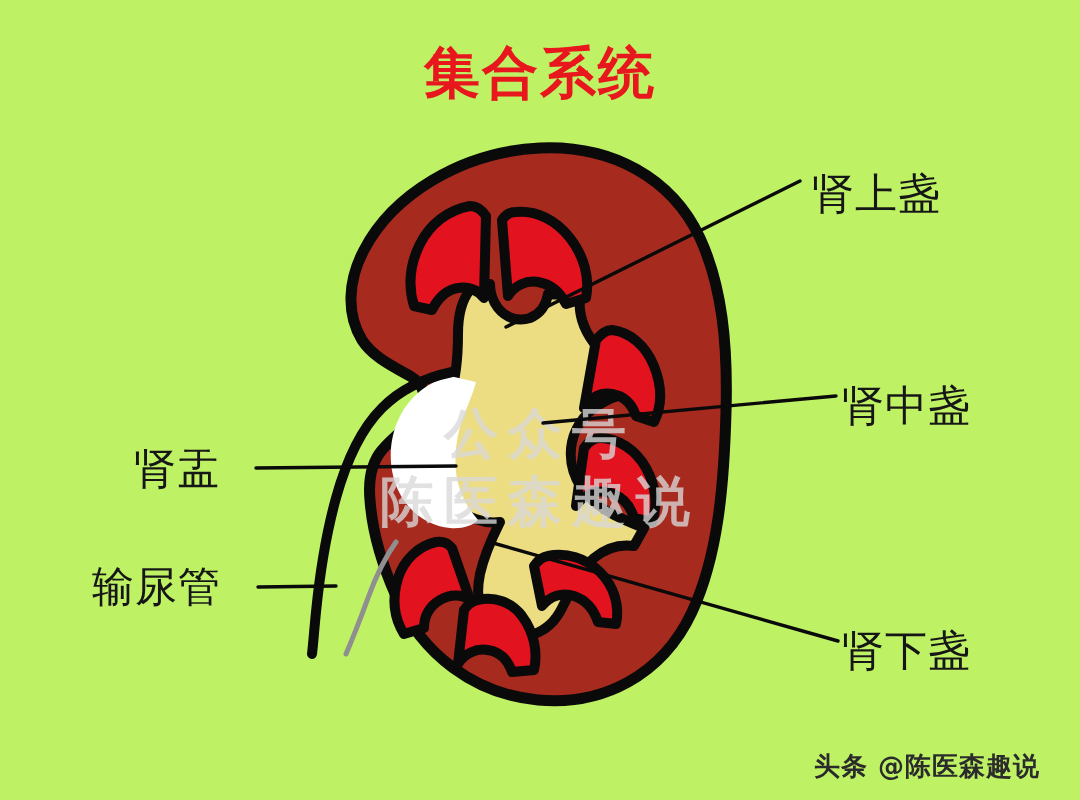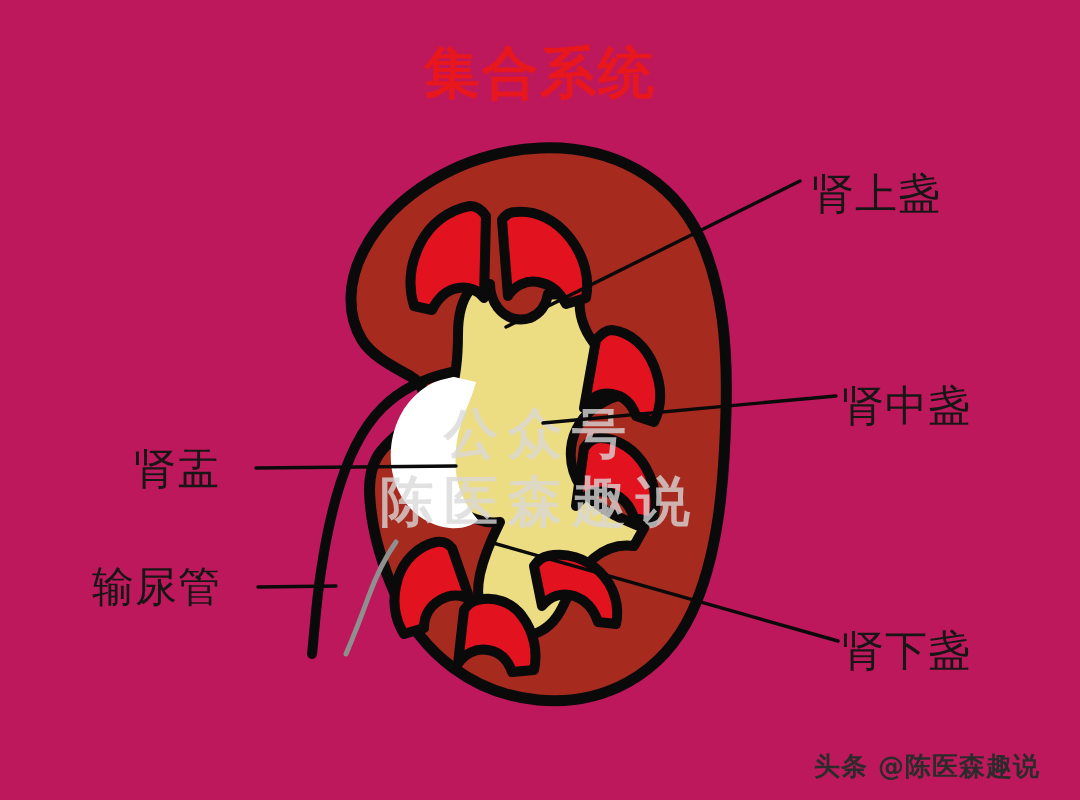--- a/index.html
+++ b/index.html
@@ -13,21 +13,21 @@
     height: 800px;
     position: relative;
     overflow: hidden;
     font-family: "DejaVu Sans", "Liberation Sans", sans-serif;
   }
   #stage {
     position: absolute;
     left: 0; top: 0;
     width: 1080px;
     height: 800px;
-    background: #be185d;
+    background: #bef264;
   }
   #figure-svg {
     position: absolute;
     left: 0; top: 0;
     width: 1080px;
     height: 800px;
     display: block;
   }
   .title-text {
     font-size: 56px;

